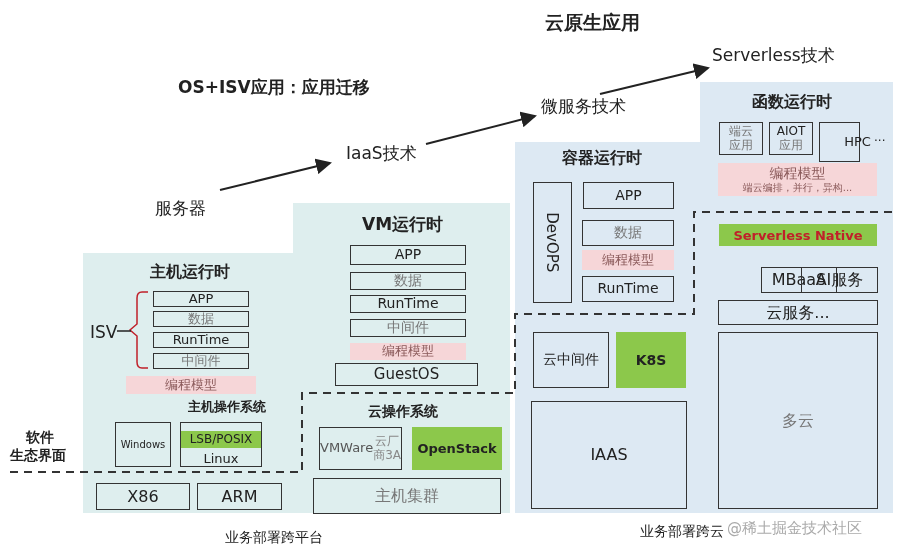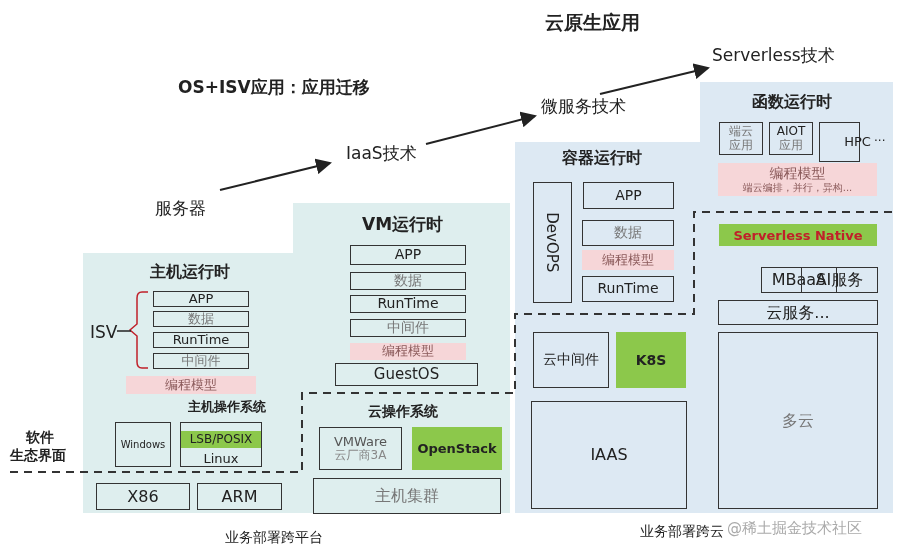--- a/index.html
+++ b/index.html
@@ -51,21 +51,21 @@
 <div class="title" style="left:10px;top:447px;font-size:14px;">生态界面</div>
 
 <div class="title" style="left:362px;top:213px;font-size:17px;">VM运行时</div>
 <div class="box" style="left:350px;top:245px;width:116px;height:20px;font-size:14px;">APP</div>
 <div class="box gray" style="left:350px;top:272px;width:116px;height:18px;font-size:14px;">数据</div>
 <div class="box" style="left:350px;top:295px;width:116px;height:18px;font-size:14px;">RunTime</div>
 <div class="box gray" style="left:350px;top:319px;width:116px;height:18px;font-size:14px;">中间件</div>
 <div class="pink" style="left:350px;top:343px;width:116px;height:17px;font-size:13px;">编程模型</div>
 <div class="box" style="left:335px;top:363px;width:143px;height:23px;font-size:15px;">GuestOS</div>
 <div class="title" style="left:368px;top:403px;font-size:14px;">云操作系统</div>
-<div class="box" style="left:319px;top:427px;width:83px;height:43px;flex-direction:column;">
+<div class="box" style="left:319px;top:427px;width:83px;height:43px;flex-direction:row;">
   <div style="font-size:13px;color:#555;">VMWare</div>
   <div style="font-size:12px;color:#888;">云厂商3A</div>
 </div>
 <div class="greenfill" style="left:412px;top:427px;width:90px;height:43px;font-size:13px;">OpenStack</div>
 <div class="box gray" style="left:313px;top:478px;width:188px;height:36px;font-size:16px;">主机集群</div>
 
 <div class="title" style="left:562px;top:148px;font-size:16px;">容器运行时</div>
 <div class="box" style="left:533px;top:182px;width:39px;height:121px;">
   <div style="transform:rotate(90deg);font-size:15px;white-space:nowrap;">DevOPS</div>
 </div>

